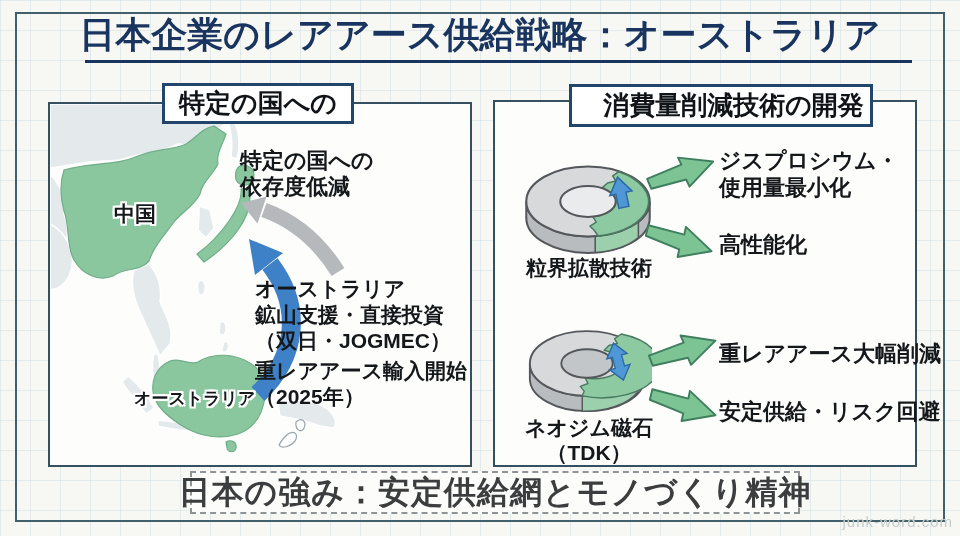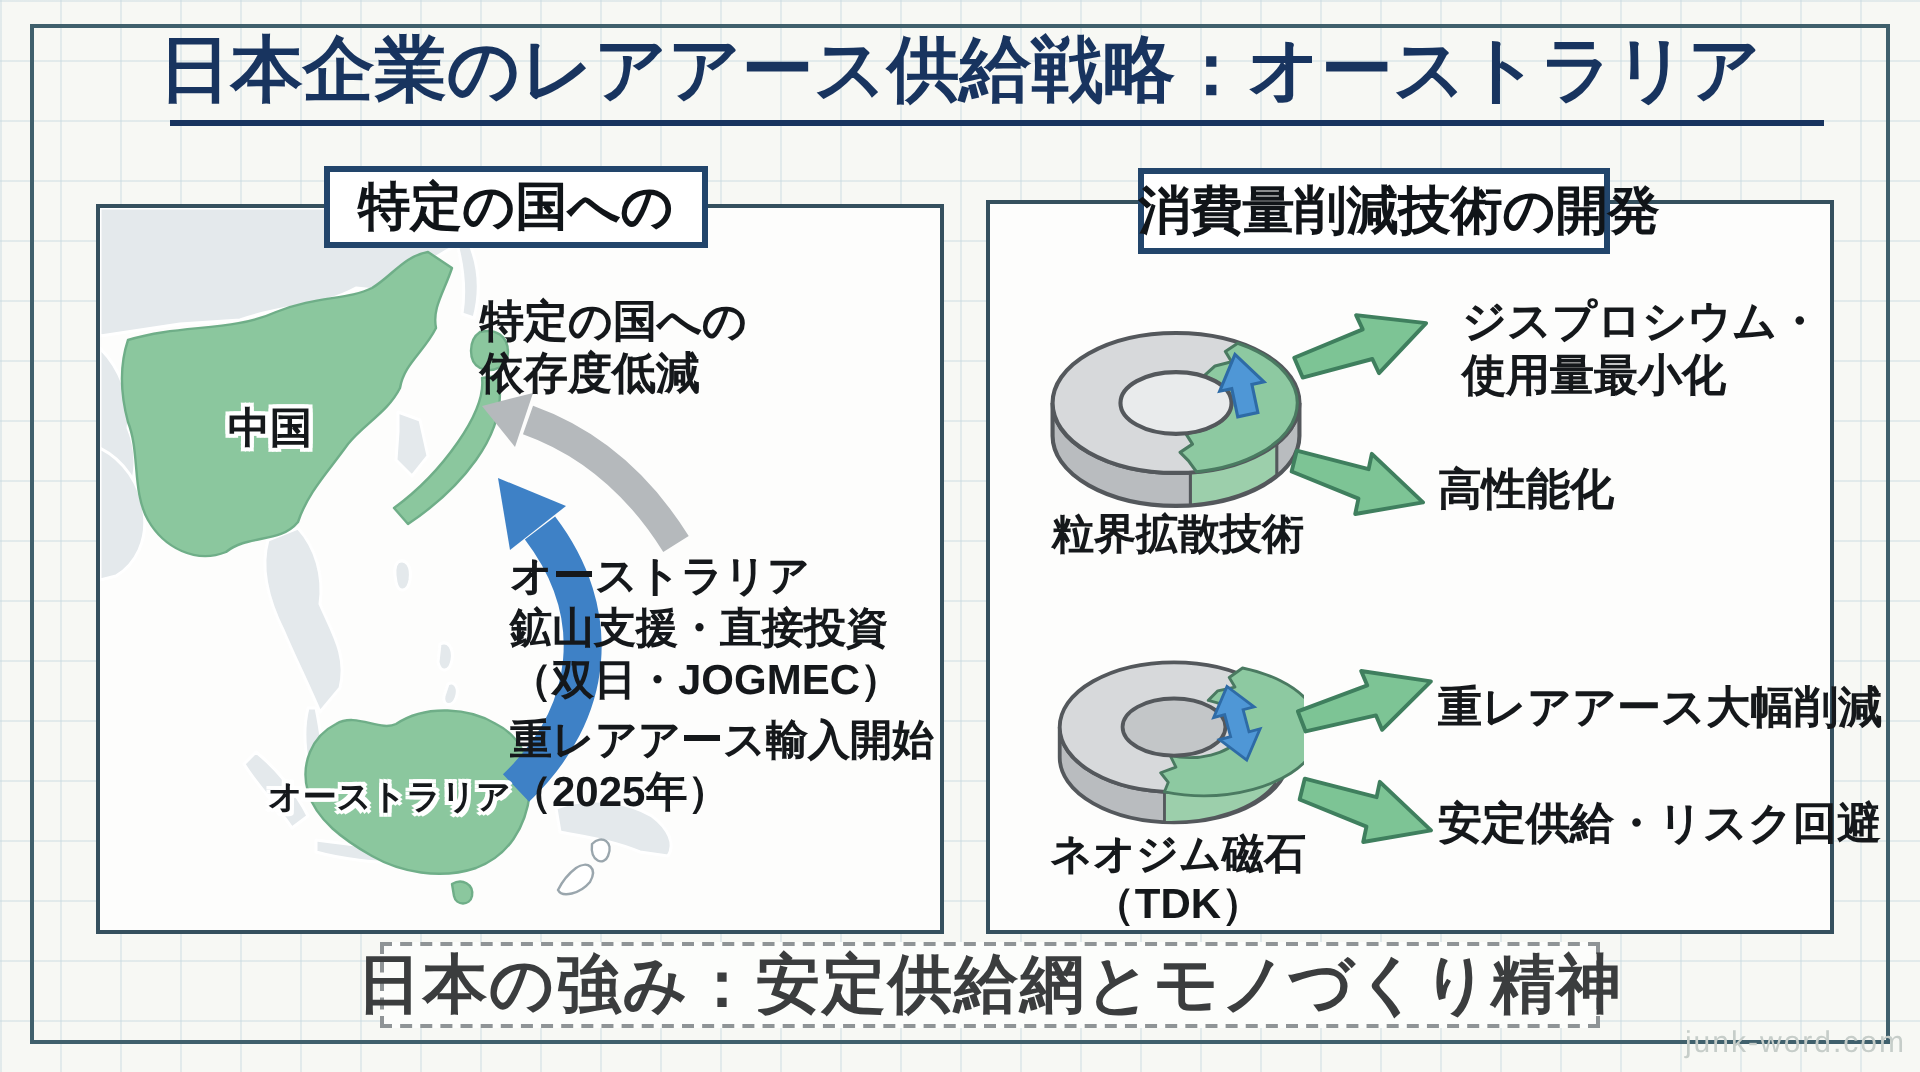--- a/index.html
+++ b/index.html
@@ -37,21 +37,21 @@
   }
   .panel.left{left:48px;top:102px;width:420px;height:361px;}
   .panel.right{left:493px;top:100px;width:420px;height:363px;}
   .header-box{
     position:absolute;display:flex;align-items:center;justify-content:center;
     background:#ffffff;border:3px solid #22456b;
     font-size:26px;font-weight:bold;color:#101418;white-space:nowrap;
     box-sizing:border-box;
   }
   .left-header{left:162px;top:83px;width:192px;height:41px;}
-  .right-header{left:569px;top:84px;width:236px;height:43px;padding-left:25px;}
+  .right-header{left:569px;top:84px;width:304px;height:43px;padding-left:25px;}
   .map{position:absolute;left:0;top:0;width:100%;height:100%;}
   .map-label{
     position:absolute;font-weight:bold;color:#15181b;white-space:nowrap;
     text-shadow:-2px -2px 0 #fff,2px -2px 0 #fff,-2px 2px 0 #fff,2px 2px 0 #fff,
                  0 -2px 0 #fff,0 2px 0 #fff,-2px 0 0 #fff,2px 0 0 #fff;
     padding-left:28px;
   }
   .map-label.china{left:36px;top:96px;font-size:21px;}
   .map-label.australia{left:56px;top:283px;font-size:17px;}
   .note{
@@ -73,21 +73,21 @@
   .out-arrow{position:absolute;width:72px;height:42px;}
   .out-arrow svg{width:100%;height:100%;overflow:visible;}
   .a1{left:150px;top:50px;transform:rotate(-18deg);}
   .a2{left:148px;top:118px;transform:rotate(19deg);}
   .a3{left:152px;top:228px;transform:rotate(-16deg);}
   .a4{left:152px;top:282px;transform:rotate(19deg);}
   .outcome{
     position:absolute;left:224px;font-size:22px;line-height:27px;
     font-weight:bold;color:#15181b;white-space:nowrap;text-align:left;
   }
-  .outcome.o1{top:45px;margin-left:12px;}
+  .outcome.o1{top:45px;}
   .outcome.o2{top:129px;}
   .outcome.o3{top:238px;}
   .outcome.o4{top:296px;}
   .bottom-banner{
     position:absolute;left:190px;top:471px;width:610px;height:43px;
     border:2px dashed #8f9496;background:#fcfdfb;
     display:flex;align-items:center;justify-content:center;
     font-size:32px;font-weight:bold;color:#3b3d3e;white-space:nowrap;
     box-sizing:border-box;letter-spacing:1px;
   }

